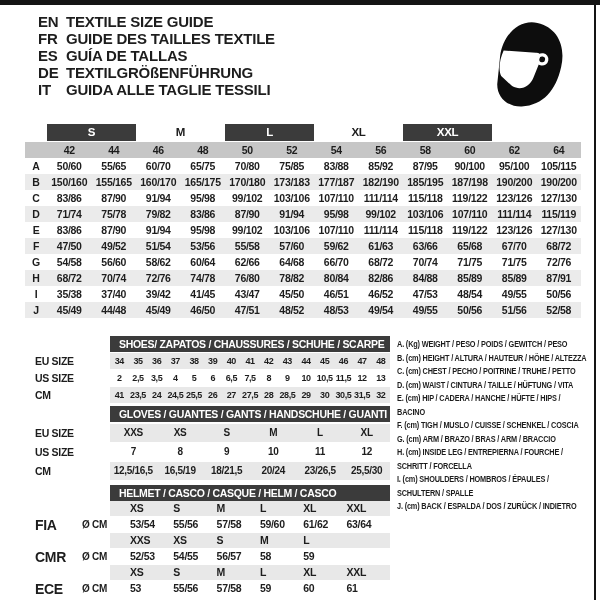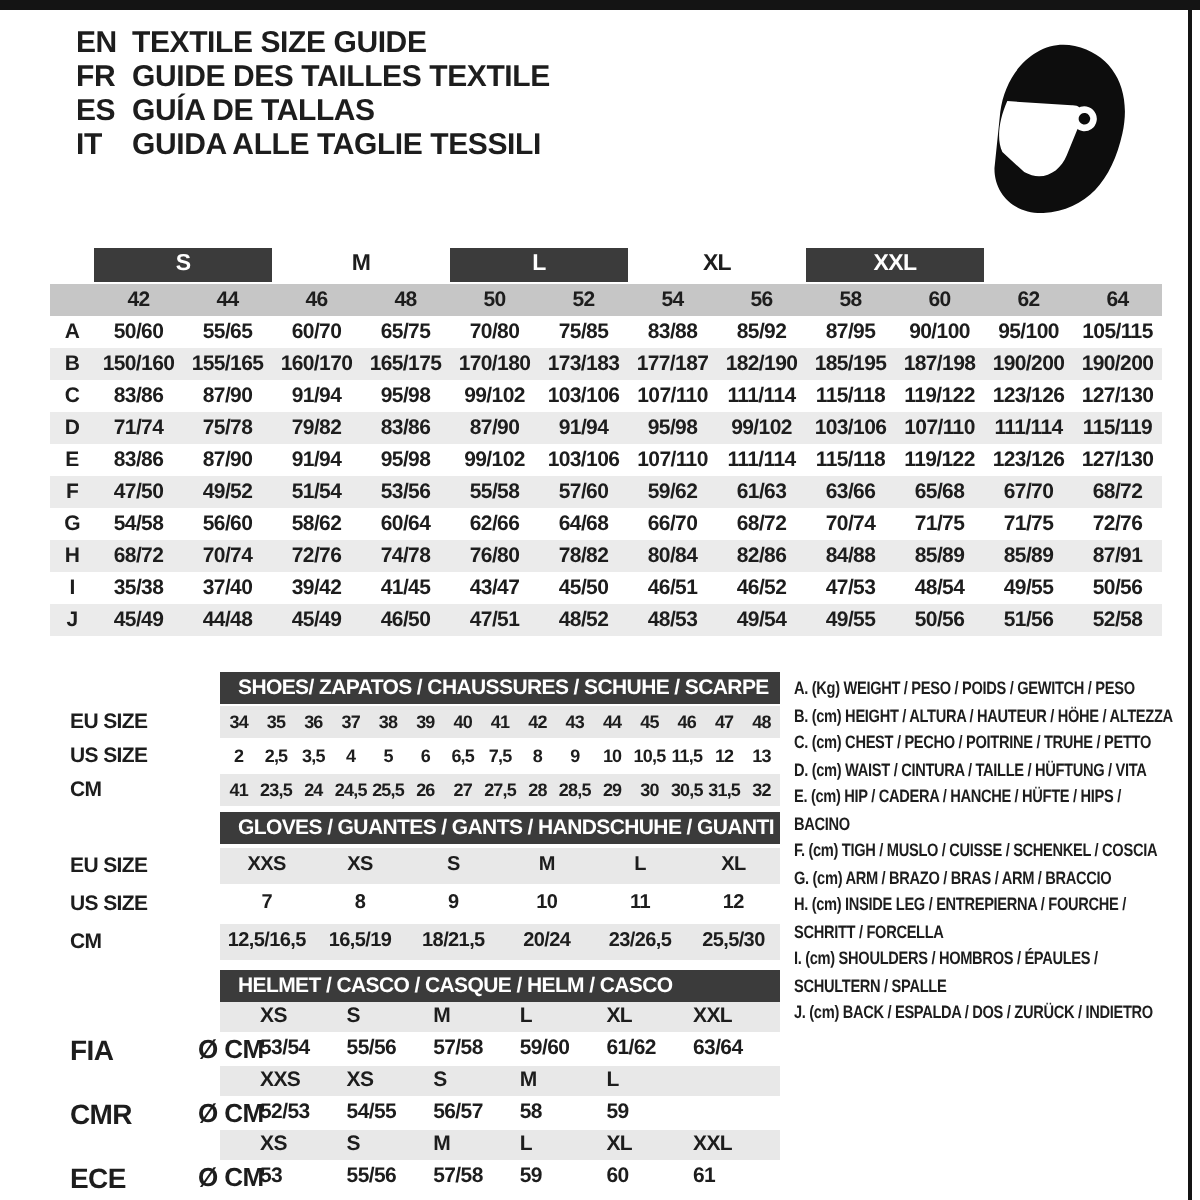--- a/index.html
+++ b/index.html
@@ -45,21 +45,21 @@
   #shoes .vals .c{font-size:9px;line-height:16px;letter-spacing:-.4px}
 
   #gloves .sec-row{height:19px}
   #gloves .sec-label{line-height:19px}
   #gloves .vals{height:18px}
   #gloves .vals .c{font-size:10px;line-height:18px;letter-spacing:-.3px}
   #gloves .sec-row.barrow{height:18px}
 
   #helmetsec .sec-row{height:16px}
   #helmetsec .sec-label{line-height:16px;font-size:14px}
-  #helmetsec .unit-label{position:absolute;left:64px;width:42px;font-size:13px;line-height:16px;letter-spacing:-.3px}
+  #helmetsec .unit-label{position:absolute;left:47px;width:42px;font-size:10px;line-height:16px;letter-spacing:-.3px}
   #helmetsec .hsizes{position:absolute;left:75px;width:280px;height:15px;background:#e8e8e8;display:flex;padding-left:20px}
   #helmetsec .hvals{position:absolute;left:95px;width:260px;height:16px;display:flex}
   #helmetsec .hsizes .c,#helmetsec .hvals .c{width:43.3px;text-align:left;font-size:10.5px;line-height:15px;letter-spacing:-.3px;white-space:nowrap}
 
   
   .legend{position:absolute;left:397px;top:338px;width:236px;transform:scaleX(.814);transform-origin:left top;
           font-size:9px;letter-spacing:-.2px;line-height:13.5px}
   .legend-line{margin:0}
 </style>
 </head>
@@ -74,20 +74,24 @@
         <div class="lang-code">EN</div>
         <div class="lang-text">TEXTILE SIZE GUIDE</div>
       </div>
       <div class="lang-line">
         <div class="lang-code">FR</div>
         <div class="lang-text">GUIDE DES TAILLES TEXTILE</div>
       </div>
       <div class="lang-line">
         <div class="lang-code">ES</div>
         <div class="lang-text">GUÍA DE TALLAS</div>
+      </div>
+      <div class="lang-line">
+        <div class="lang-code">DE</div>
+        <div class="lang-text">TEXTILGRÖßENFÜHRUNG</div>
       </div>
       <div class="lang-line">
         <div class="lang-code">IT</div>
         <div class="lang-text">GUIDA ALLE TAGLIE TESSILI</div>
       </div>
     </div>
 
   <svg class="helmet" viewBox="0 0 80 92" aria-hidden="true">
     <g transform="rotate(10 40 46)">
       <path d="M42 3 C62 4 74 20 73 42 C72 66 62 83 41 88 C27 91 15 83 13 70 L11 42 C10 20 24 2 42 3 Z" fill="#0d0d0d"></path>

